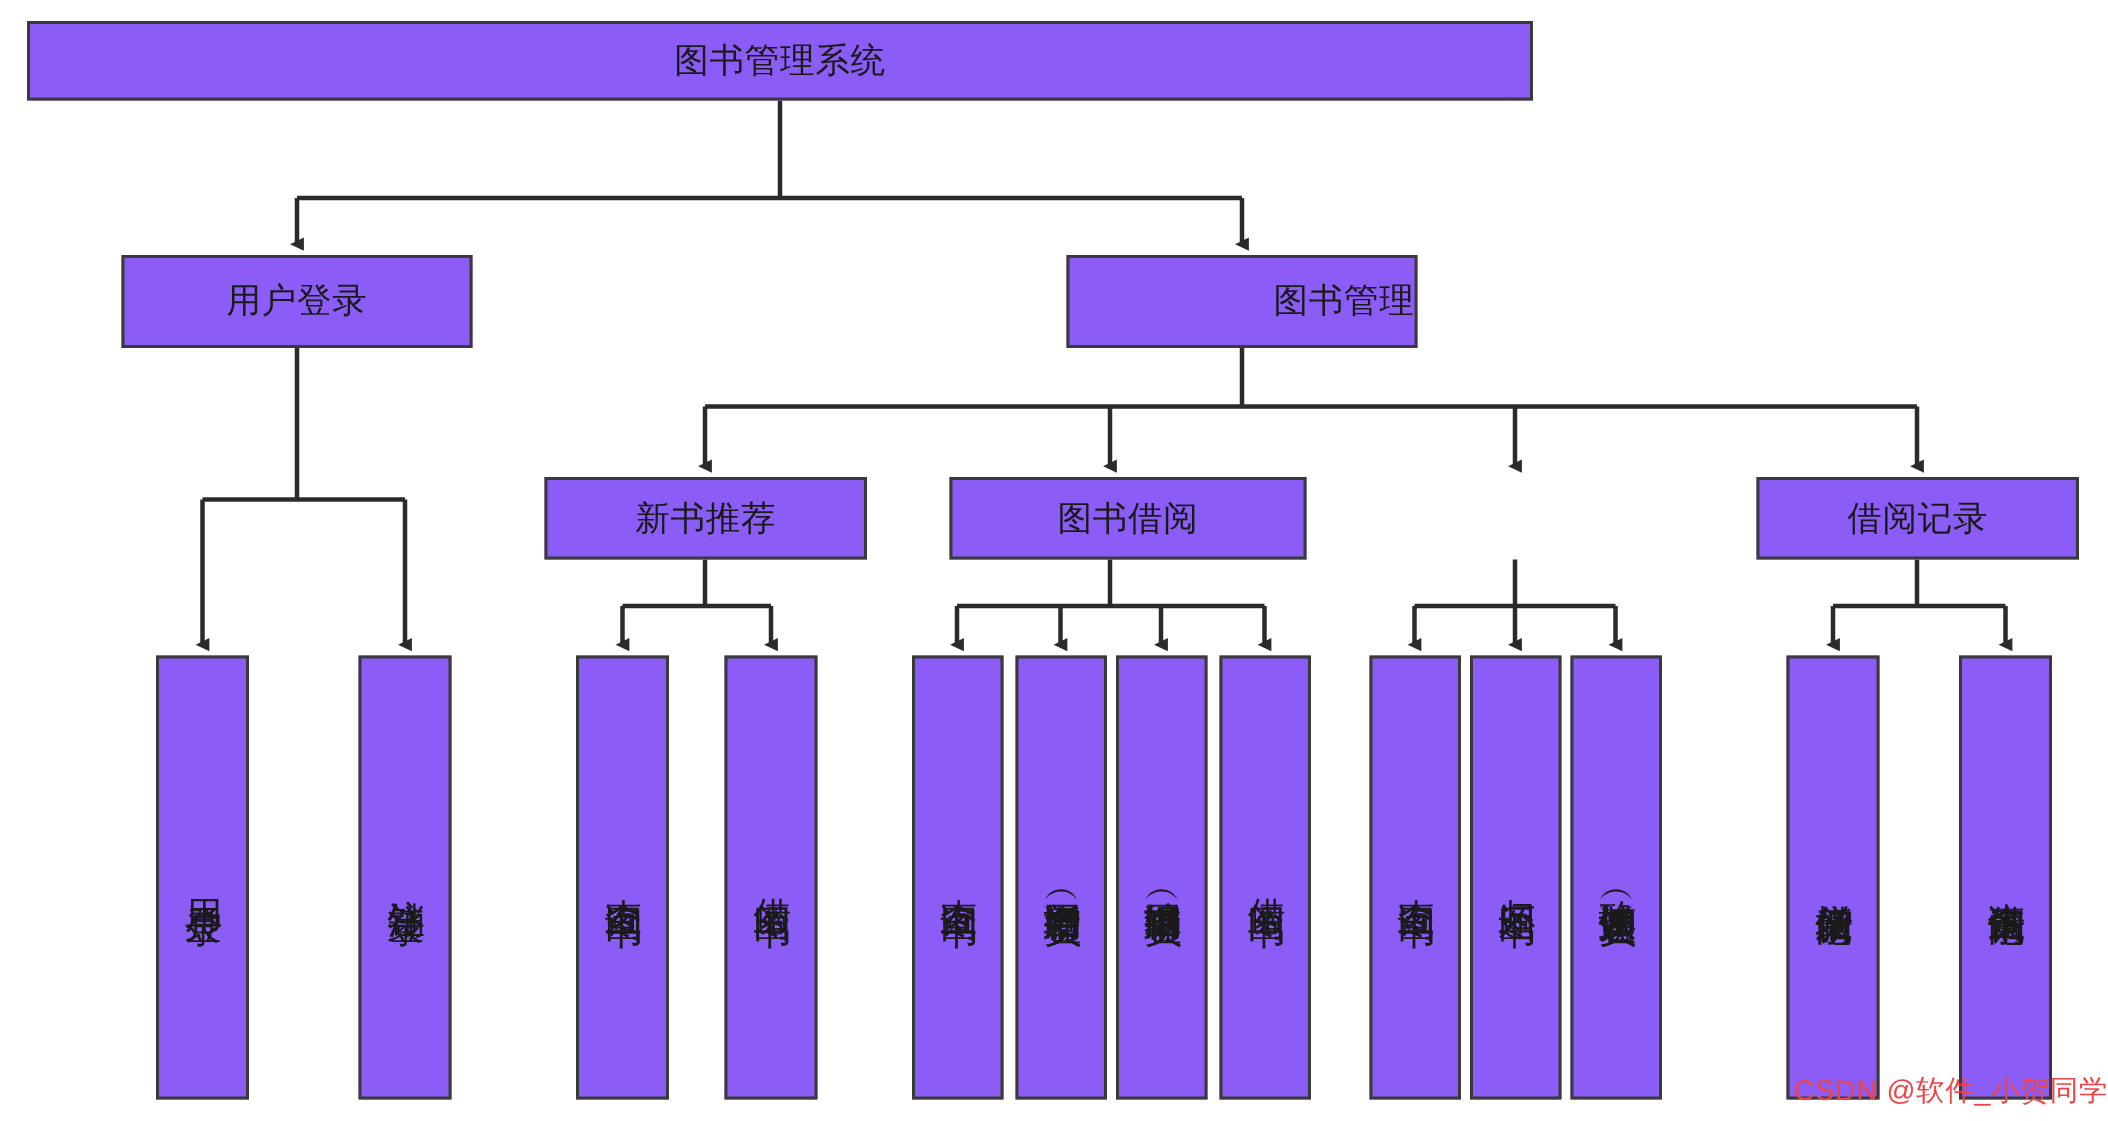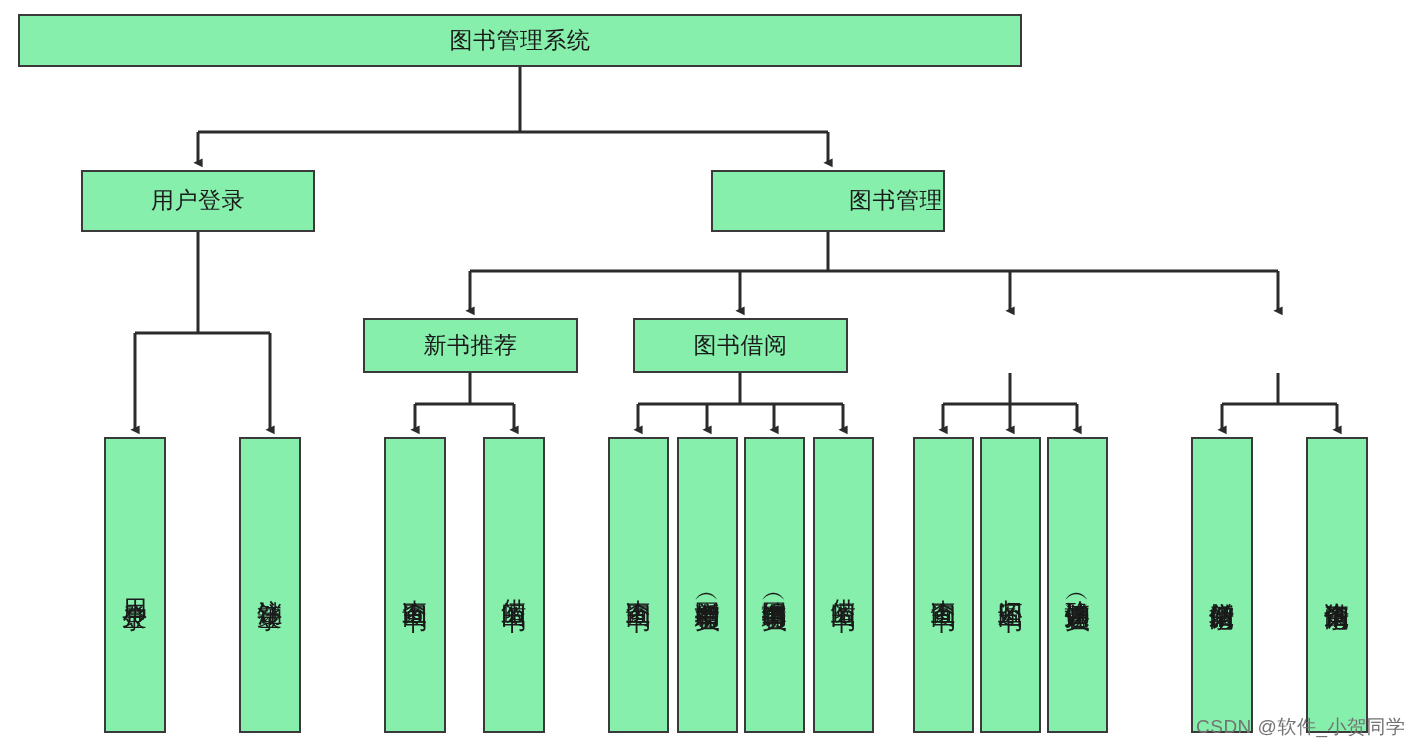--- a/index.html
+++ b/index.html
@@ -21,21 +21,21 @@
   #diagram-svg {
     position: absolute;
     left: 0;
     top: 0;
     width: 1405px;
     height: 747px;
   }
   .node {
     position: absolute;
     box-sizing: border-box;
-    background: #86efac;
+    background: #8b5cf6;
     border: 2.5px solid #3a3a3a;
     display: flex;
     align-items: center;
     justify-content: center;
     color: #1a1a1a;
   }
   .node-label {
     display: block;
     text-align: center;
     line-height: 1.18;
@@ -61,21 +61,21 @@
     letter-spacing: 3px;
     white-space: nowrap;
   }
   .node.vertical.dense .node-label {
     font-size: 25px;
     letter-spacing: 1px;
   }
   .watermark {
     position: absolute;
     font-size: 19px;
-    color: #737373;
+    color: #ef4444;
     white-space: nowrap;
     letter-spacing: 0.5px;
     pointer-events: none;
   }
 </style>
 </head>
 <body>
 
 <div id="diagram-root">
 
@@ -138,22 +138,25 @@
   <div class="node horizontal" style="left:81px; top:170px; width:234px; height:62px;">
     <span class="node-label">用户登录</span>
   </div>
   <div class="node horizontal" style="left:711px; top:170px; width:234px; height:62px;justify-content:flex-end;">
     <span class="node-label">图书管理</span>
   </div>
 
   <div class="node horizontal" style="left:363px; top:318px; width:215px; height:55px;">
     <span class="node-label">新书推荐</span>
   </div>
-  <div class="node horizontal" style="left:633px; top:318px; width:215px; height:55px;">
+  <div class="node horizontal" style="left:633px; top:318px; width:238px; height:55px;">
     <span class="node-label">图书借阅</span>
+  </div>
+  <div class="node horizontal" style="left:1171px; top:318px; width:215px; height:55px;">
+    <span class="node-label">借阅记录</span>
   </div>
 
   <div class="node vertical" style="left:104px; top:437px; width:62px; height:296px;">
     <span class="node-label">用户登录</span>
   </div>
   <div class="node vertical" style="left:239px; top:437px; width:62px; height:296px;">
     <span class="node-label">注销登录</span>
   </div>
 
   <div class="node vertical" style="left:384px; top:437px; width:62px; height:296px;">

